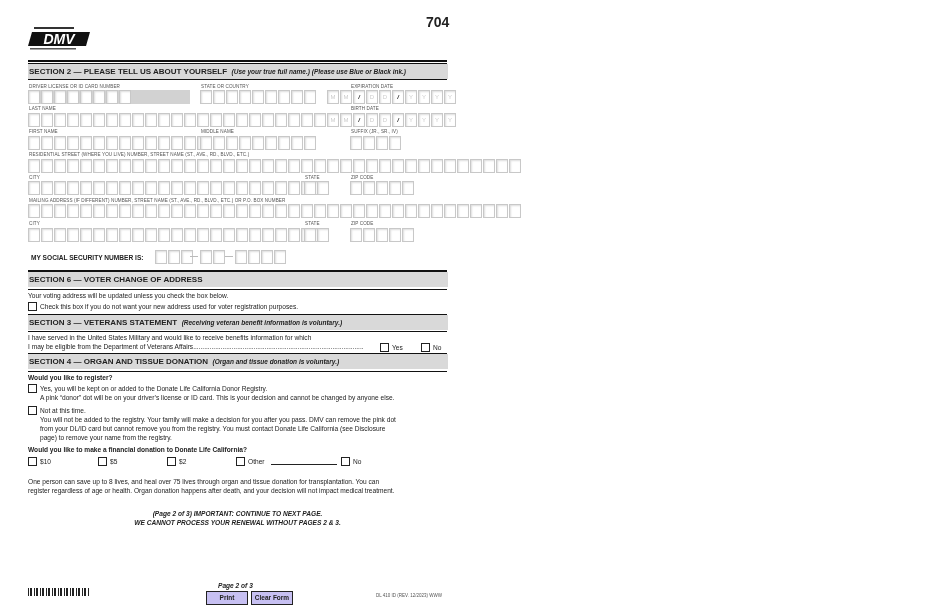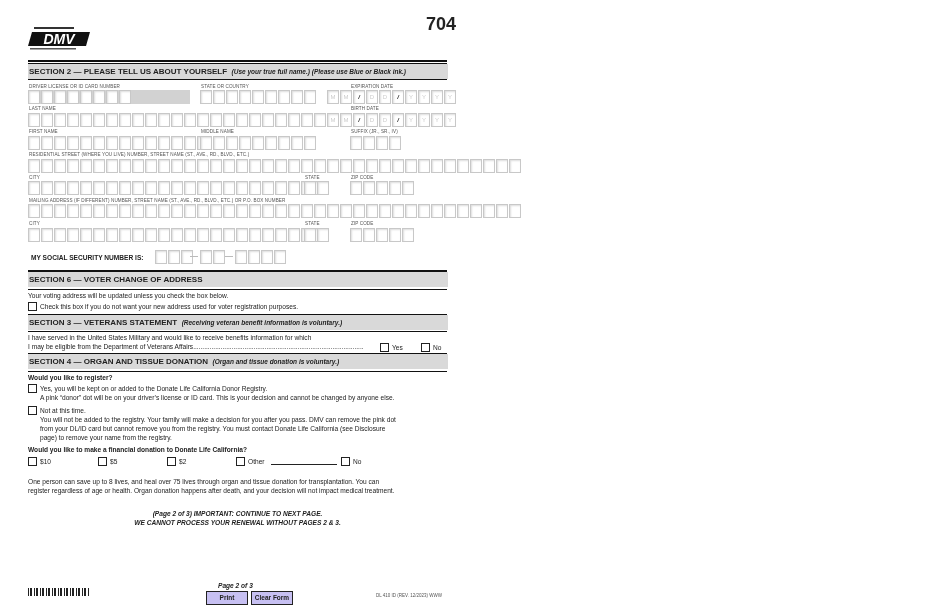--- a/index.html
+++ b/index.html
@@ -1,18 +1,18 @@
 <!DOCTYPE html>
 <html><head>
 <meta charset="utf-8">
 <style>
   html, body { margin:0; padding:0; background:#fff; }
   body { width:950px; height:615px; position:relative; overflow:hidden; font-family:"Liberation Sans", sans-serif; color:#222; }
   .abs { position:absolute; }
-  .formno { left:426px; top:14px; font-size:18px; font-weight:bold;text-align:right; }
+  .formno { left:426px; top:14px; font-size:14px; font-weight:bold;text-align:right; }
   .logo { left:28px; top:27px; width:66px; height:24px; }
   .title { left:96px; top:32px; width:320px; text-align:center; font-size:9px; font-weight:bold; line-height:12px; letter-spacing:0.1px; }
   .rule-thick { background:#111; height:2px; }
   .rule-thin { background:#111; height:1px; }
   .sec-head { left:28px; width:419px; height:15px; background:#d9d9d9; font-size:8px; font-weight:bold; line-height:15px; padding-left:1px; white-space:nowrap; }
   .sec-head i { font-size:6.5px; }
   .lbl { font-size:4.6px; color:#555; letter-spacing:0.1px; white-space:nowrap; }
   .boxes { display:flex; height:14px; }
   .cell { width:10px; height:12px; border:1px solid #c8c8c8; box-shadow: inset 1px 1px 2px #ddd; margin-right:1px; background:#fff; font-size:6px; color:#ccc; text-align:center; line-height:12px; }
   .cell.slash { color:#222; font-style:italic; font-weight:bold; }

